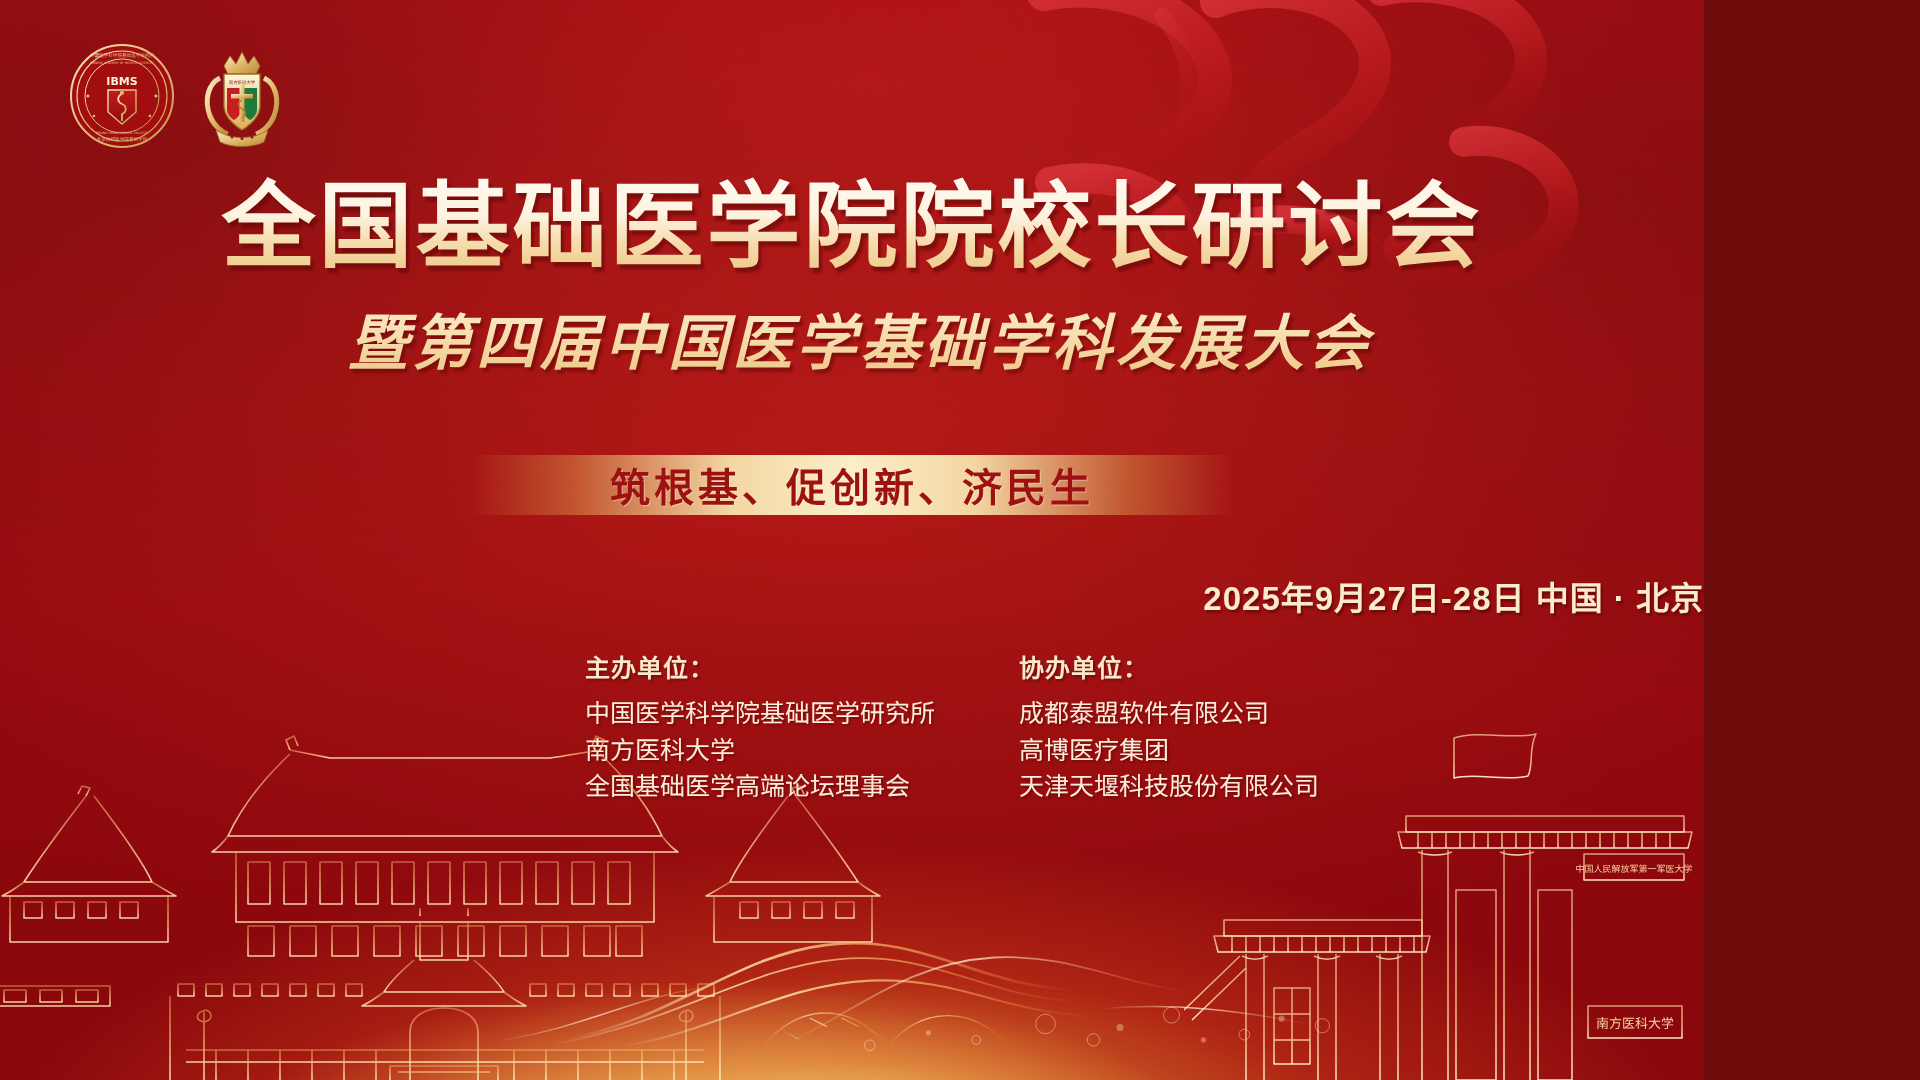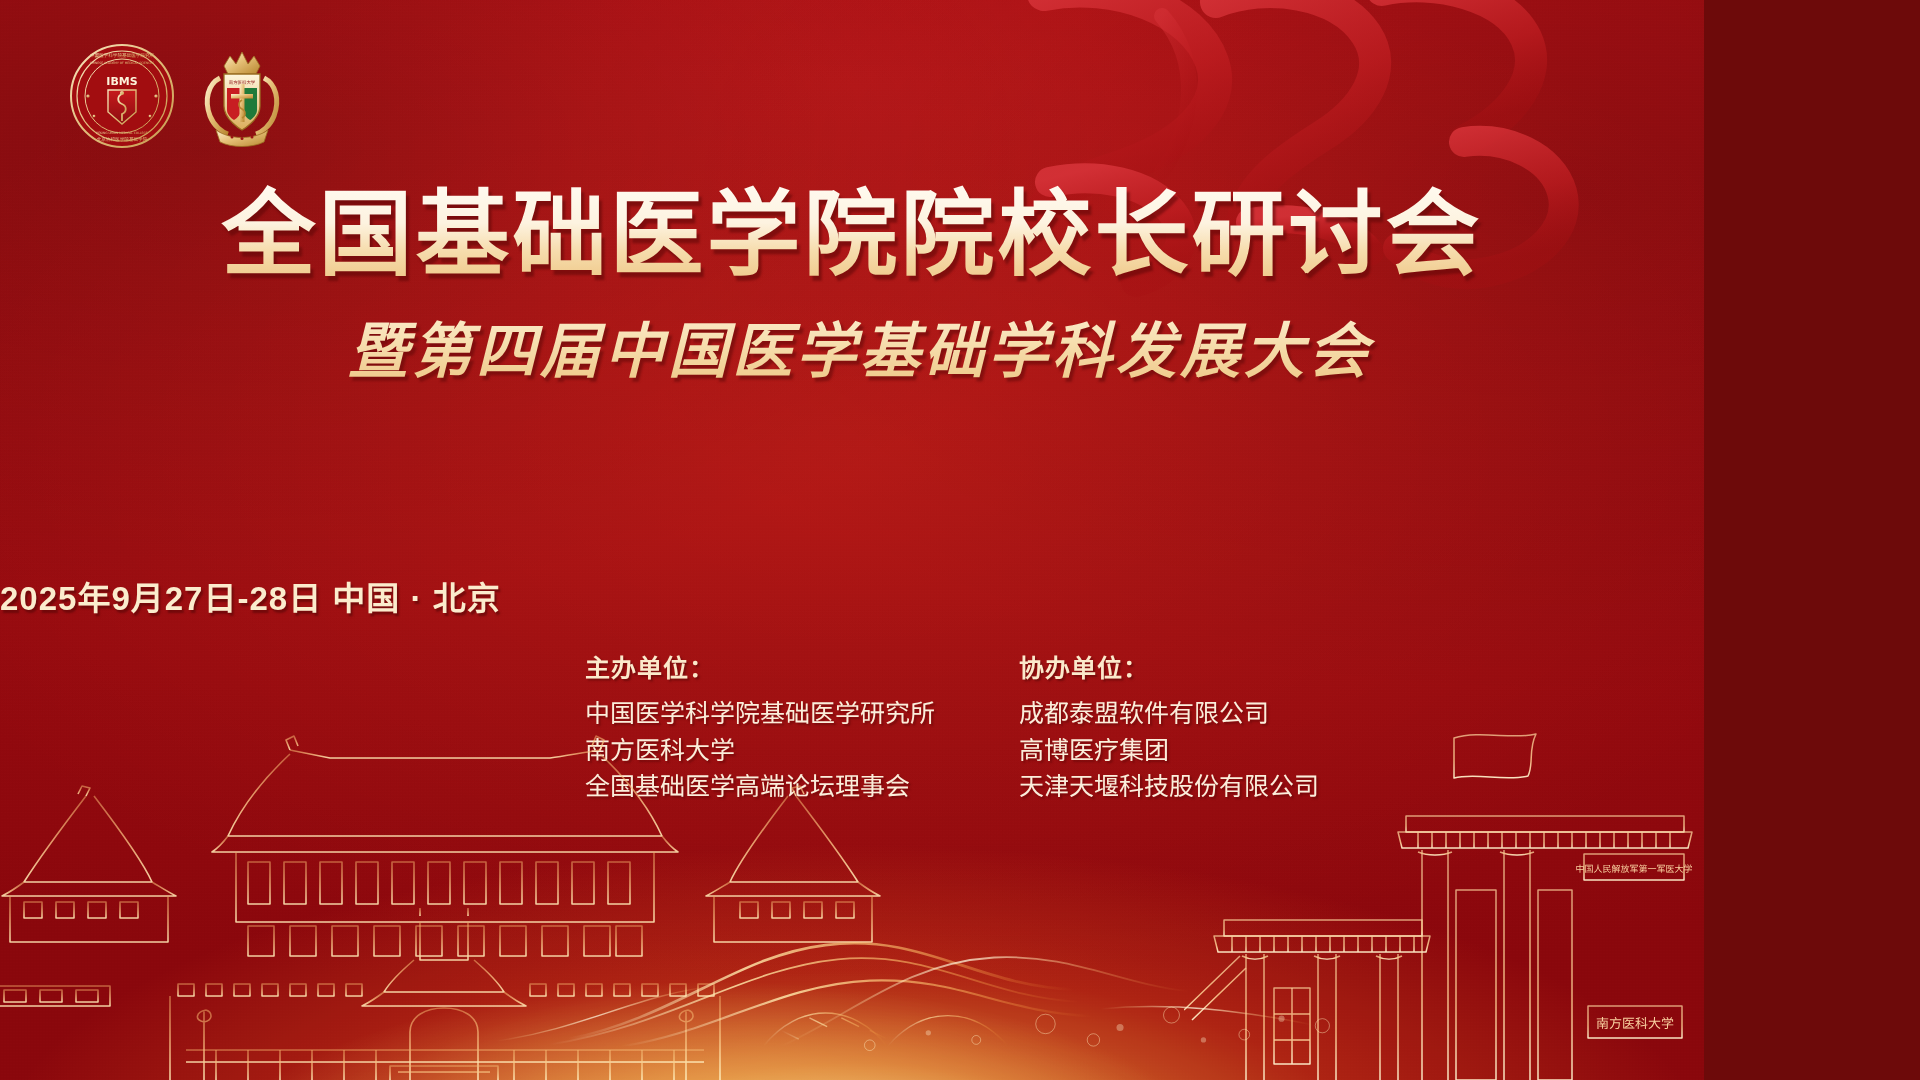--- a/index.html
+++ b/index.html
@@ -71,21 +71,21 @@
   .titlewrap{
     position:absolute; left:0; right:0; top:168px;
     text-align:center;
   }
   .main-title{
     font-family:"Liberation Sans","DejaVu Sans",sans-serif;
     font-weight:bold;
     font-size:94px;
     line-height:1.08;
     letter-spacing:3px;
-    margin:16px;
+    margin:8px;
     background:linear-gradient(180deg,#fffaf0 0%,#fdf3e0 38%,#f6dcac 66%,#eec685 100%);
     -webkit-background-clip:text;
     background-clip:text;
     color:transparent;
     -webkit-text-fill-color:transparent;
     filter:drop-shadow(3px 5px 1px rgba(92,6,6,.55));
     white-space:nowrap;
   }
   .sub-title{
     margin:16px 0 0 16px;
@@ -123,21 +123,21 @@
     font-size:40px;
     letter-spacing:4px;
     color:#9d1111;
     text-shadow:1px 1px 0 rgba(255,255,255,.35);
     white-space:nowrap;
   }
 
   
   .dateline{
     position:absolute; left:0; right:0; top:572px;
-    text-align:left;
+    text-align:right;
     font-weight:bold;
     font-size:33px;
     letter-spacing:1px;
     color:#fbeccd;
     text-shadow:2px 3px 2px rgba(80,5,5,.55);
     white-space:nowrap;
   }
 
   
   .orgs{
@@ -285,20 +285,23 @@
       </svg>
     </div>
 
   </div>
 
   <div class="titlewrap">
     <h1 class="main-title">全国基础医学院院校长研讨会</h1>
     <h2 class="sub-title">暨第四届中国医学基础学科发展大会</h2>
   </div>
 
+  <div class="slogan-bar">
+    <span class="slogan-text">筑根基、促创新、济民生</span>
+  </div>
 
   <div class="dateline">2025年9月27日-28日  中国 · 北京</div>
 
   <div class="orgs">
 
     <div class="org-col">
       <div class="org-heading">主办单位：</div>
       <div class="org-item">中国医学科学院基础医学研究所</div>
       <div class="org-item">南方医科大学</div>
       <div class="org-item">全国基础医学高端论坛理事会</div>

